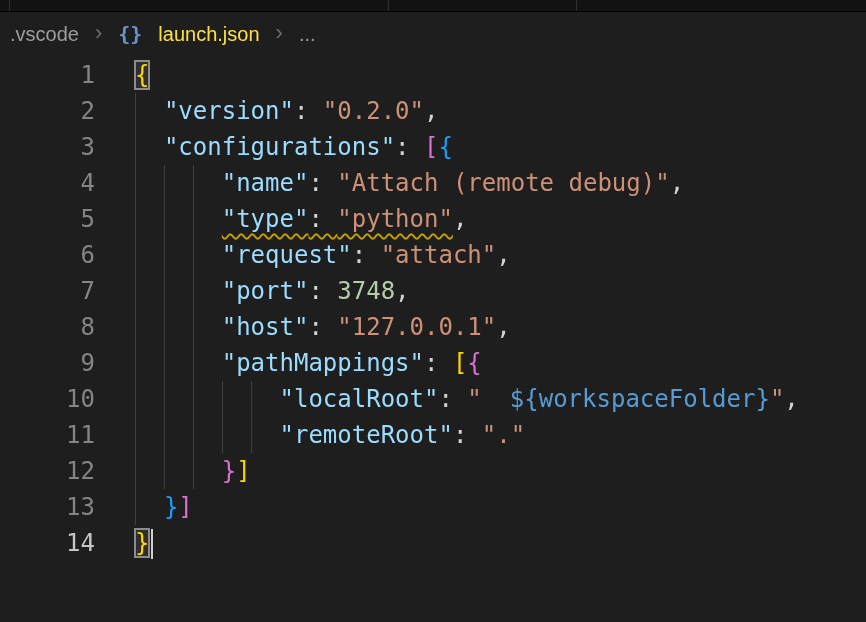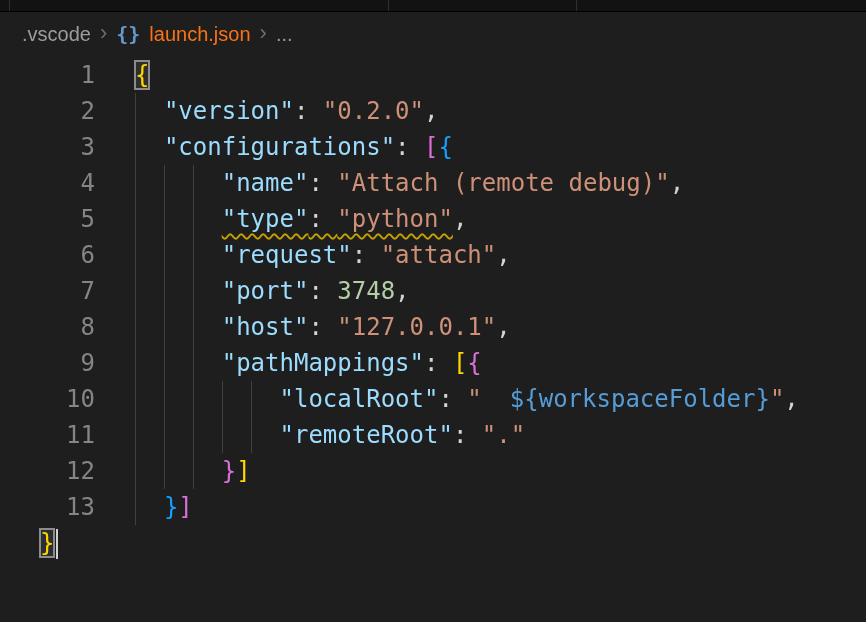--- a/index.html
+++ b/index.html
@@ -7,26 +7,26 @@
     width:866px;height:622px;overflow:hidden;position:relative;
     background:var(--bg,#1e1e1e);
     font-family:"DejaVu Sans Mono","Liberation Mono",monospace;
   }
   
   .tab-strip{height:11px;background:#121212;border-bottom:1px solid #000;position:relative;}
   .tab-sep{position:absolute;top:0;bottom:0;width:1px;background:#2f2f2f;}
 
   
   .breadcrumb{
-    height:44px;display:flex;align-items:center;gap:9px;padding-left:22px;
+    height:44px;display:flex;align-items:center;gap:16px;padding-left:10px;
     font-family:"Liberation Sans","DejaVu Sans",sans-serif;font-size:20px;
     color:#9d9d9d;
   }
   .crumb{cursor:pointer;}
-  .crumb.file{color:#f97316;}
+  .crumb.file{color:#fde047;}
   .chev{color:#6d6d6d;font-size:22px;line-height:1;margin-top:-2px;}
   .json-icon{color:var(--json-icon,#6796c9);font-weight:bold;font-family:"DejaVu Sans Mono",monospace;font-size:20px;}
 
   
   .editor{padding-top:1px;}
   .line{display:flex;height:36px;line-height:36px;font-size:24px;white-space:pre;}
   .gutter{
     width:95px;flex:none;text-align:right;color:var(--line-number,#858585);
     user-select:none;
   }
@@ -80,16 +80,16 @@
       <div class="line"><div class="gutter">4</div><div class="code"><span class="guide" style="left: 0ch;"></span><span class="guide" style="left: 2ch;"></span><span class="guide" style="left: 4ch;"></span><span class="tok ws">      </span><span class="tok key">"name"</span><span class="tok punct">: </span><span class="tok string">"Attach (remote debug)"</span><span class="tok punct">,</span></div></div>
       <div class="line"><div class="gutter">5</div><div class="code"><span class="guide" style="left: 0ch;"></span><span class="guide" style="left: 2ch;"></span><span class="guide" style="left: 4ch;"></span><span class="tok ws">      </span><span class="tok key squiggle">"type"</span><span class="tok punct squiggle">: </span><span class="tok string squiggle">"python"</span><span class="tok punct">,</span></div></div>
       <div class="line"><div class="gutter">6</div><div class="code"><span class="guide" style="left: 0ch;"></span><span class="guide" style="left: 2ch;"></span><span class="guide" style="left: 4ch;"></span><span class="tok ws">      </span><span class="tok key">"request"</span><span class="tok punct">: </span><span class="tok string">"attach"</span><span class="tok punct">,</span></div></div>
       <div class="line"><div class="gutter">7</div><div class="code"><span class="guide" style="left: 0ch;"></span><span class="guide" style="left: 2ch;"></span><span class="guide" style="left: 4ch;"></span><span class="tok ws">      </span><span class="tok key">"port"</span><span class="tok punct">: </span><span class="tok number">3748</span><span class="tok punct">,</span></div></div>
       <div class="line"><div class="gutter">8</div><div class="code"><span class="guide" style="left: 0ch;"></span><span class="guide" style="left: 2ch;"></span><span class="guide" style="left: 4ch;"></span><span class="tok ws">      </span><span class="tok key">"host"</span><span class="tok punct">: </span><span class="tok string">"127.0.0.1"</span><span class="tok punct">,</span></div></div>
       <div class="line"><div class="gutter">9</div><div class="code"><span class="guide" style="left: 0ch;"></span><span class="guide" style="left: 2ch;"></span><span class="guide" style="left: 4ch;"></span><span class="tok ws">      </span><span class="tok key">"pathMappings"</span><span class="tok punct">: </span><span class="tok gold">[</span><span class="tok orchid">{</span></div></div>
       <div class="line"><div class="gutter">10</div><div class="code"><span class="guide" style="left: 0ch;"></span><span class="guide" style="left: 2ch;"></span><span class="guide" style="left: 4ch;"></span><span class="guide" style="left: 6ch;"></span><span class="guide" style="left: 8ch;"></span><span class="tok ws">          </span><span class="tok key">"localRoot"</span><span class="tok punct">: </span><span class="tok string">"</span><span class="tok var">${workspaceFolder}</span><span class="tok string">"</span><span class="tok punct">,</span></div></div>
       <div class="line"><div class="gutter">11</div><div class="code"><span class="guide" style="left: 0ch;"></span><span class="guide" style="left: 2ch;"></span><span class="guide" style="left: 4ch;"></span><span class="guide" style="left: 6ch;"></span><span class="guide" style="left: 8ch;"></span><span class="tok ws">          </span><span class="tok key">"remoteRoot"</span><span class="tok punct">: </span><span class="tok string">"."</span></div></div>
       <div class="line"><div class="gutter">12</div><div class="code"><span class="guide" style="left: 0ch;"></span><span class="guide" style="left: 2ch;"></span><span class="guide" style="left: 4ch;"></span><span class="tok ws">      </span><span class="tok orchid">}</span><span class="tok gold">]</span></div></div>
       <div class="line"><div class="gutter">13</div><div class="code"><span class="guide" style="left: 0ch;"></span><span class="tok ws">  </span><span class="tok blue">}</span><span class="tok orchid">]</span></div></div>
-      <div class="line active"><div class="code"><span class="tok gold match">}</span><span class="cursor"></span></div></div>
+      <div class="line active"><div class="gutter">14</div><div class="code"><span class="tok gold match">}</span><span class="cursor"></span></div></div>
     </div>
 
 </div>
 
 </body></html>

